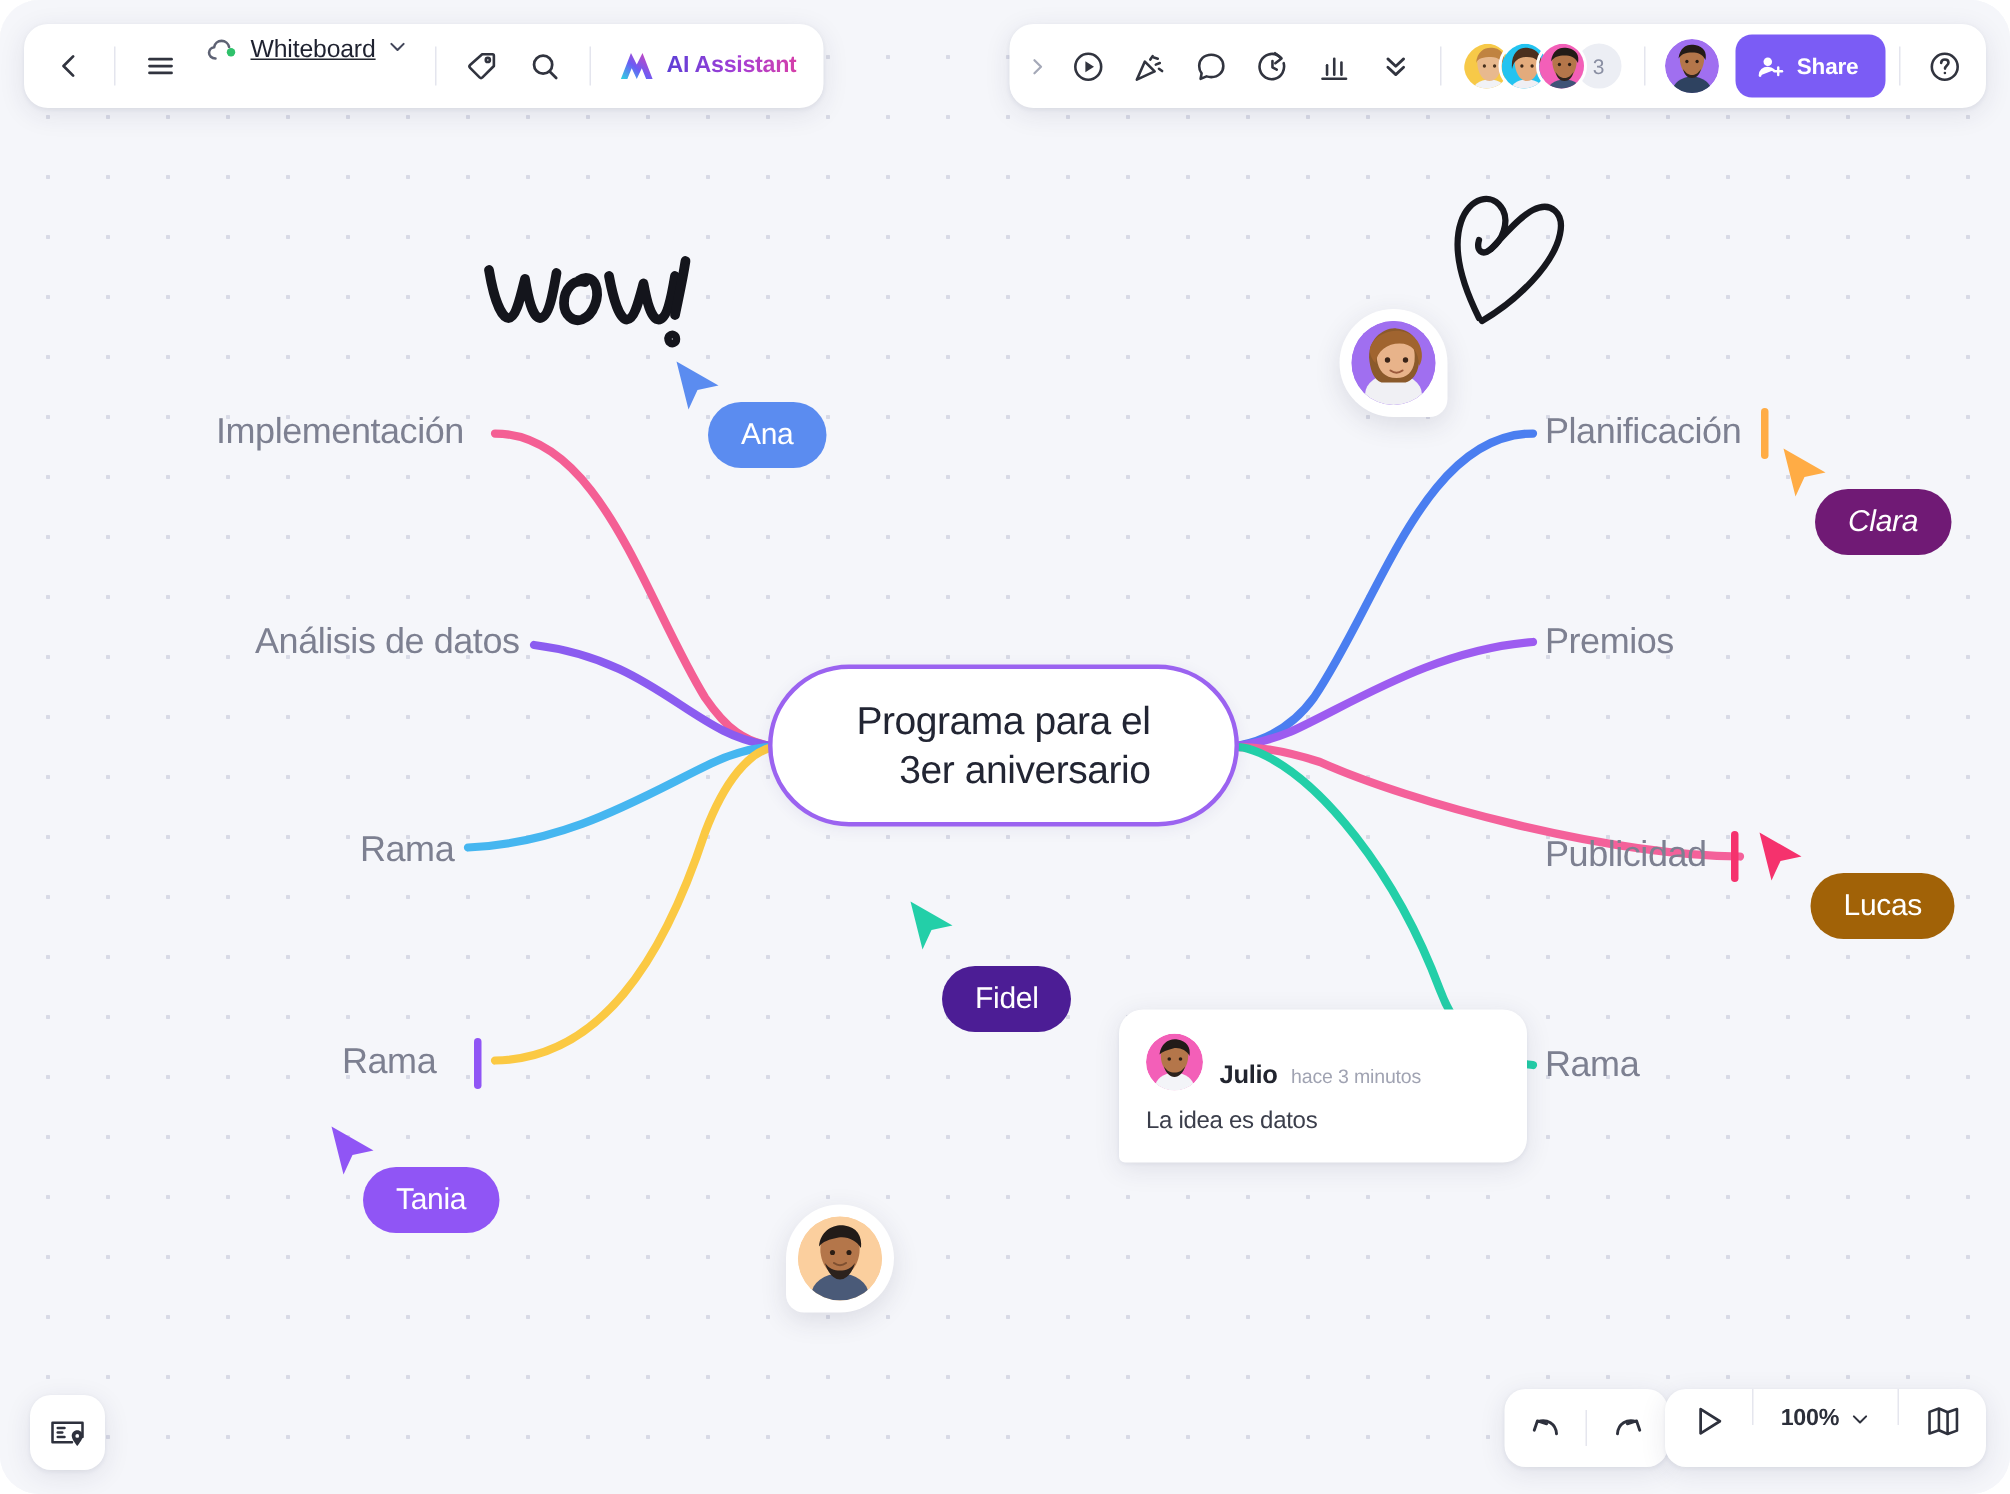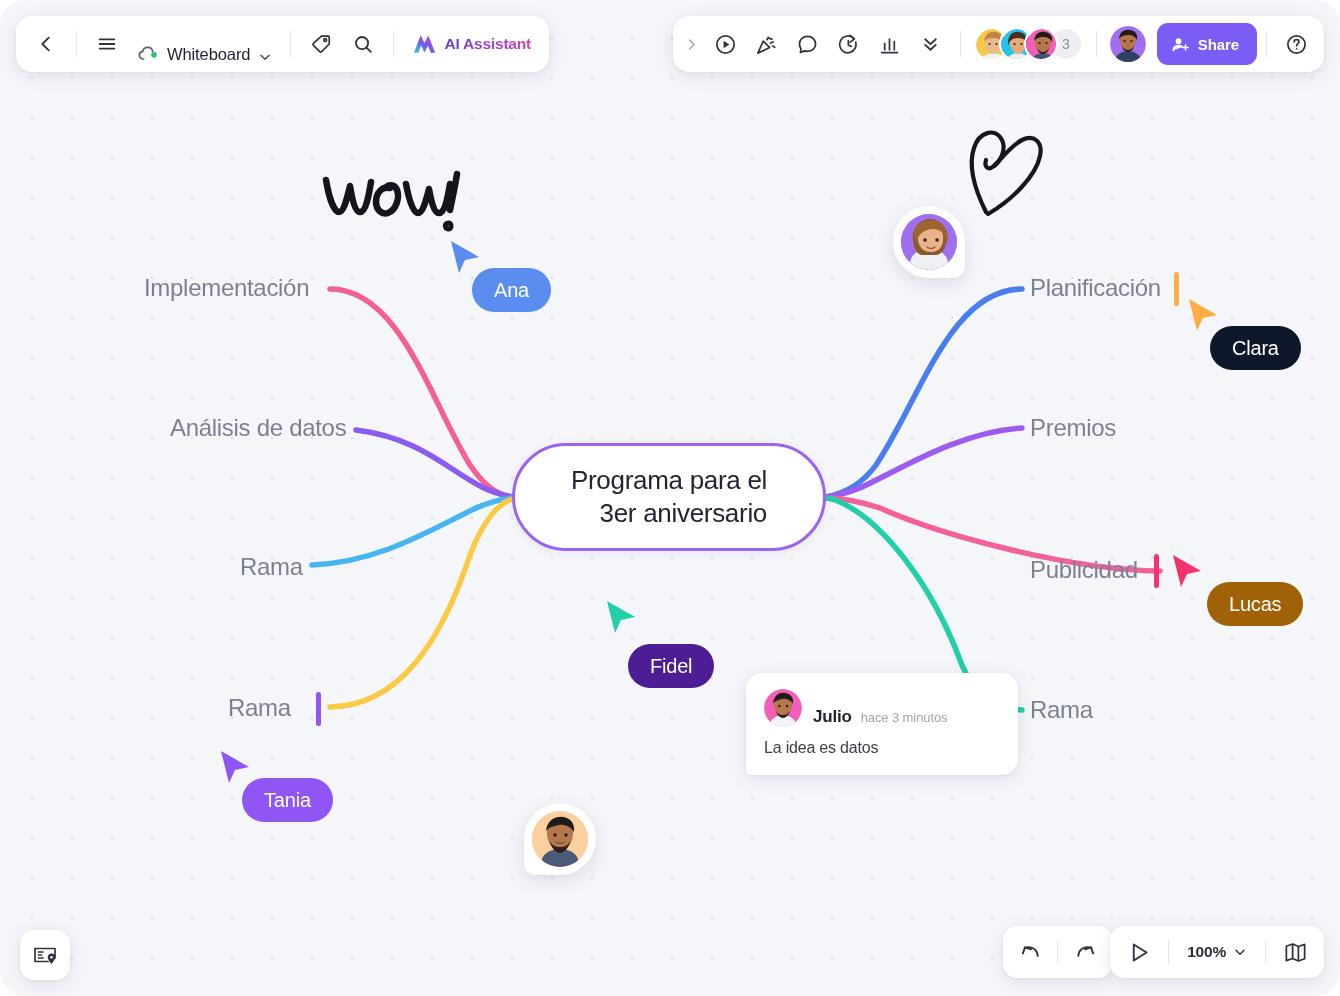--- a/index.html
+++ b/index.html
@@ -50,24 +50,25 @@
     border-radius: 10px;
     cursor: pointer;
     color: #31343f;
   }
   .tb-sep {
     width: 1px; height: 26px;
     background: #e4e5ee;
     margin: 0 8px;
   }
   .doc-chip {
-    display: flex; align-items: flex-end; gap: 8px;
+    display: flex; align-items: flex-start; gap: 8px;
     padding: 0 8px; height: 40px;
     border-radius: 10px; cursor: pointer;
     color: #23262f;
+    text-decoration: underline;
   }
   .doc-name { font-size: 16.5px; color: #1f2230; letter-spacing: -.1px; }
   .ai-chip {
     display: flex; align-items: center; gap: 7px;
     padding: 0 8px; height: 40px; border-radius: 10px; cursor: pointer;
   }
   .ai-label {
     font-size: 15.5px; font-weight: bold; letter-spacing: -.2px;
     background: linear-gradient(95deg,#5b3fd6 0%, #a53fd6 55%, #d63fa8 100%);
     -webkit-background-clip: text; background-clip: text;
@@ -135,21 +136,21 @@
   }
 
   
   #undo-panel {
     right: 228px; bottom: 18px;
     height: 52px; display: flex; align-items: center;
     padding: 0 6px; border-radius: 14px;
   }
   #view-panel {
     right: 16px; bottom: 18px;
-    height: 52px; display: flex; align-items: center;
+    height: 52px; display: flex; align-items: flex-start;
     padding: 0 8px; border-radius: 14px; gap: 2px;
   }
   .rnd-btn {
     width: 42px; height: 42px;
     display: flex; align-items: center; justify-content: center;
     border-radius: 10px; cursor: pointer; color: #2e313d;
   }
   .vsep { width: 1px; height: 24px; background: #e5e6ee; margin: 0 6px; }
   .zoom-chip {
     display: flex; align-items: center; gap: 7px;
@@ -324,21 +325,21 @@
     <svg class="cursor-arrow" width="34" height="38" viewBox="0 0 34 38" style="left:0;top:0;">
       <path d="M3 3 L31 19 L17 22 L11 35 Z" fill="#5b8cf0"></path>
     </svg>
     <div class="cursor-pill" style="left:24px; top:30px; background:#5b8cf0;">Ana</div>
   </div>
 
   <div class="cursor-group" style="left:1186px; top:296px;">
     <svg class="cursor-arrow" width="34" height="38" viewBox="0 0 34 38" style="left:0;top:0;">
       <path d="M3 3 L31 19 L17 22 L11 35 Z" fill="#ffac45"></path>
     </svg>
-    <div class="cursor-pill" style="left:24px; top:30px; background:#0f172a;">Clara</div>
+    <div class="cursor-pill" style="left:24px; top:30px; background:#701a75;font-style:italic;">Clara</div>
   </div>
 
   <div class="cursor-group" style="left:1170px; top:552px;">
     <svg class="cursor-arrow" width="34" height="38" viewBox="0 0 34 38" style="left:0;top:0;">
       <path d="M3 3 L31 19 L17 22 L11 35 Z" fill="#f5326d"></path>
     </svg>
     <div class="cursor-pill" style="left:37px; top:30px; background:#a16207;">Lucas</div>
   </div>
 
   <div class="cursor-group" style="left:604px; top:598px;">

